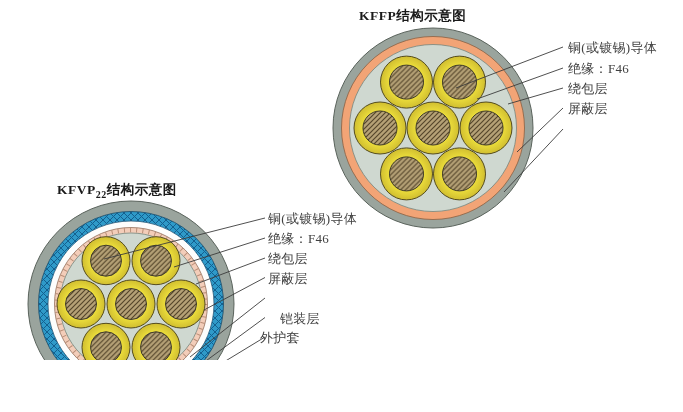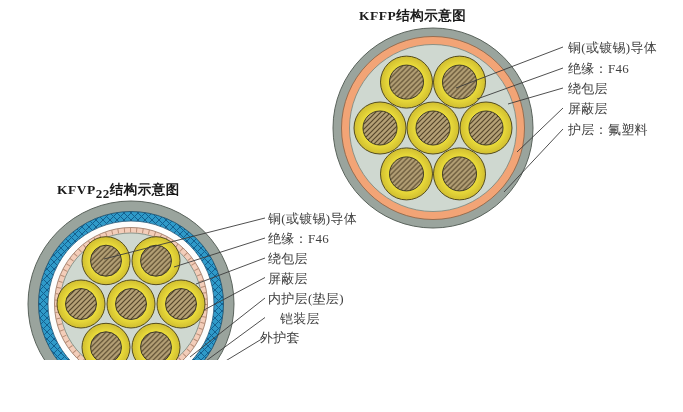--- a/index.html
+++ b/index.html
@@ -5,21 +5,21 @@
   html,body{margin:0;padding:0;background:#ffffff;}
   .stage{
     position:relative;width:683px;height:360px;background:#ffffff;
     font-family:"Liberation Serif","DejaVu Serif",serif;overflow:hidden;
   }
   .stage svg{position:absolute;display:block;}
   .title{
     position:absolute;font-size:13.5px;font-weight:bold;color:#1a1a1a;
     white-space:nowrap;letter-spacing:0.5px;
   }
-  .title sub{font-size:13px;line-height:0;}
+  .title sub{font-size:10px;line-height:0;}
   .lbl{
     position:absolute;font-size:13px;color:#404040;white-space:nowrap;
     letter-spacing:0.3px;
   }
   .overlay{pointer-events:none;}
 </style>
 </head>
 <body>
 
 <div class="stage">
@@ -103,23 +103,21 @@
   <div class="title" style="left:359px;top:7px">KFFP结构示意图</div>
 
   <div class="title" style="left:57px;top:181px">
     <span>KFVP</span><sub>22</sub><span>结构示意图</span>
   </div>
 
   <div class="lbl" style="left:568px;top:39px">铜(或镀锡)导体</div>
   <div class="lbl" style="left:568px;top:60px">绝缘：F46</div>
   <div class="lbl" style="left:568px;top:80px">绕包层</div>
   <div class="lbl" style="left:568px;top:100px">屏蔽层</div>
-  <div class="lbl" style="left:568px;top:121px">护层：氟塑料</div>
 
   <div class="lbl" style="left:268px;top:210px">铜(或镀锡)导体</div>
   <div class="lbl" style="left:268px;top:230px">绝缘：F46</div>
   <div class="lbl" style="left:268px;top:250px">绕包层</div>
   <div class="lbl" style="left:268px;top:270px">屏蔽层</div>
-  <div class="lbl" style="left:268px;top:290px">内护层(垫层)</div>
   <div class="lbl" style="left:280px;top:310px">铠装层</div>
   <div class="lbl" style="left:260px;top:329px">外护套</div>
 
 </div>
 
 </body></html>

